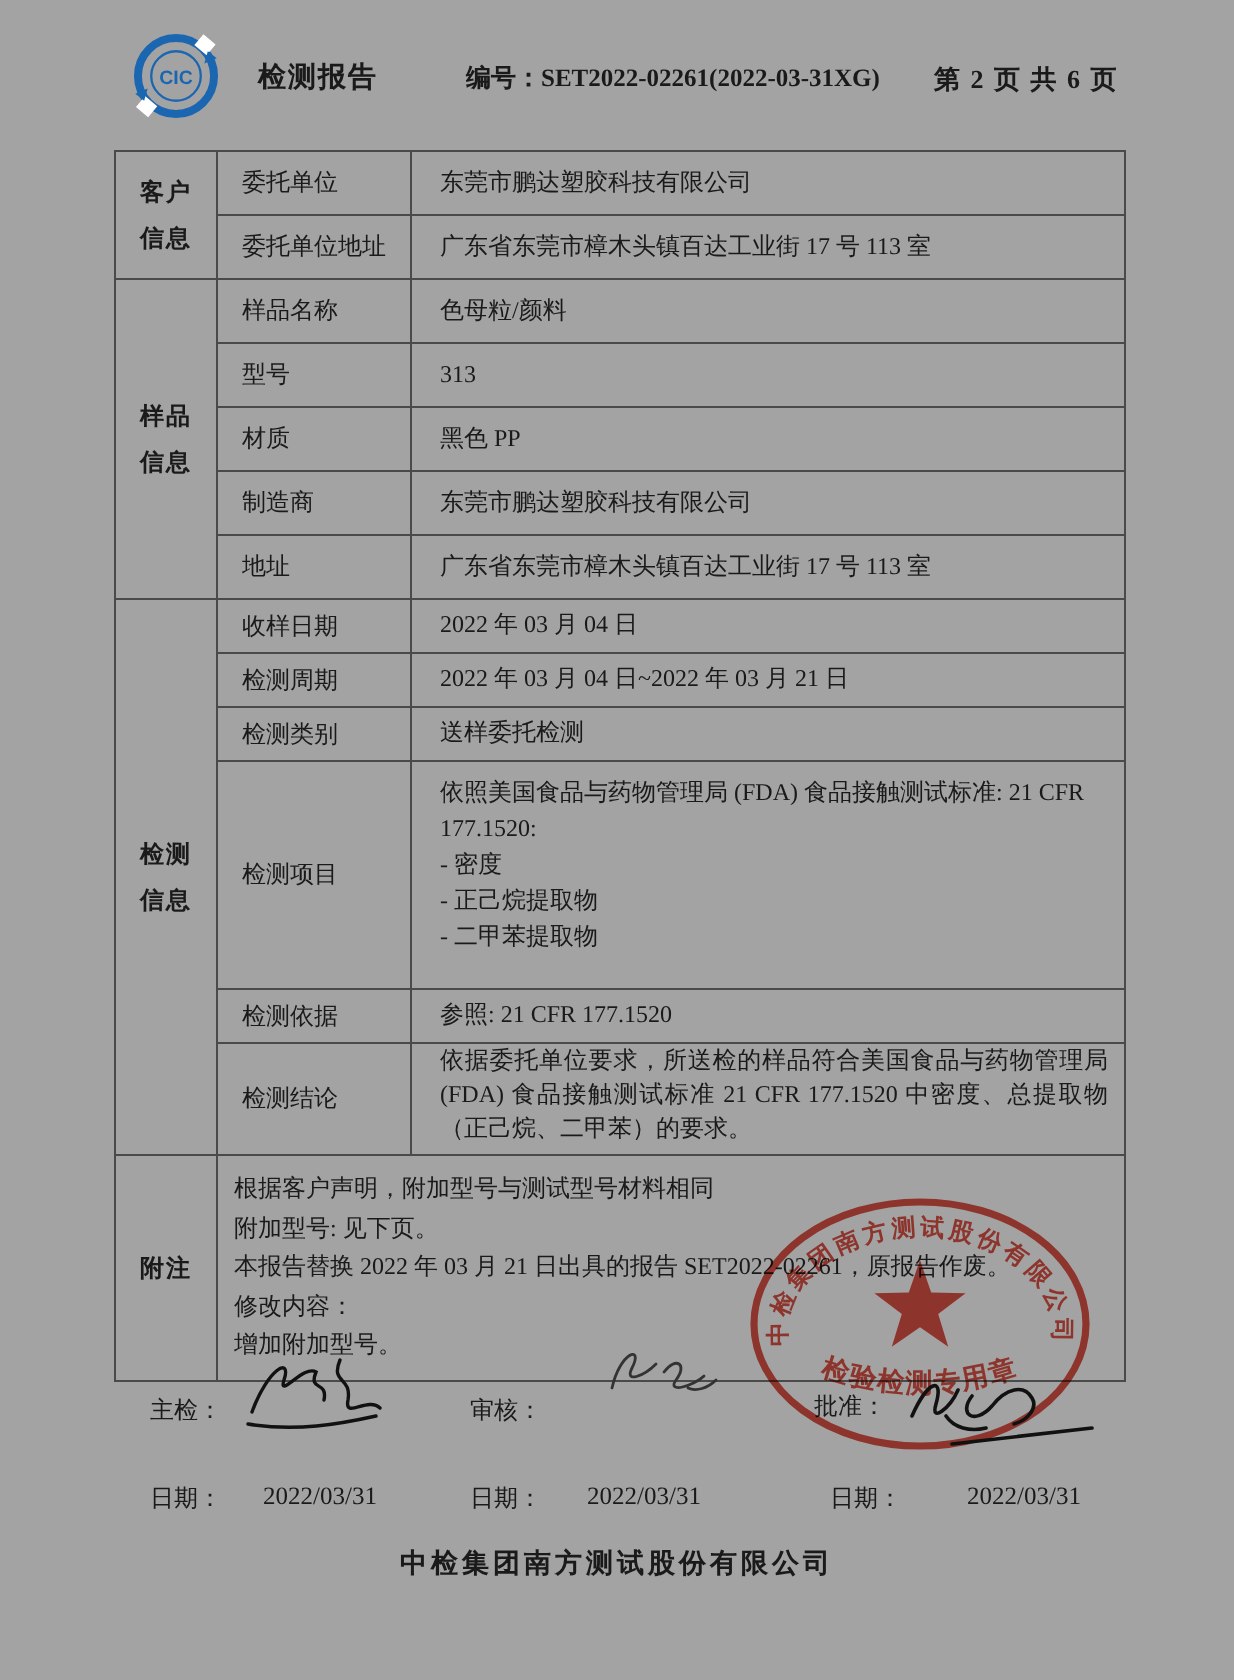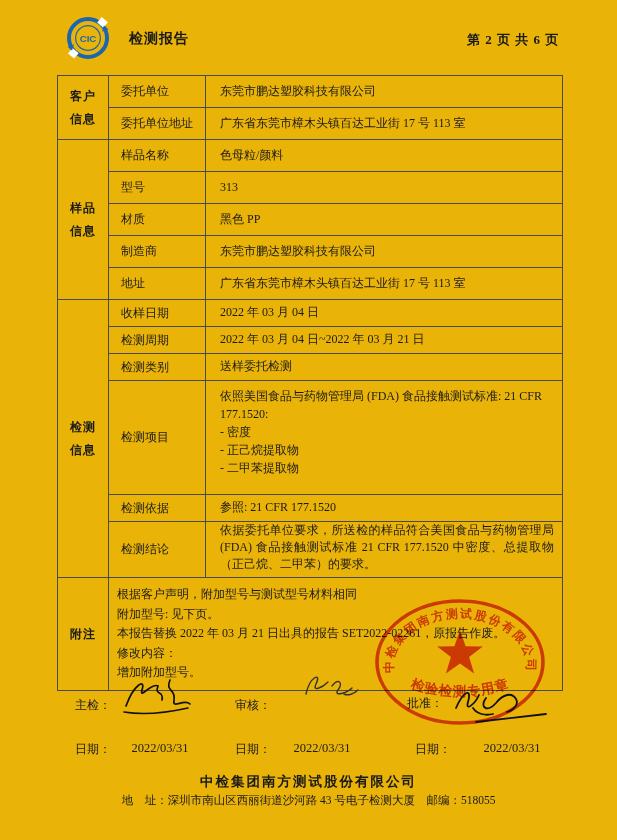--- a/index.html
+++ b/index.html
@@ -1,18 +1,18 @@
 <!DOCTYPE html>
 <html><head>
 <meta charset="utf-8">
 <style>
   * { margin:0; padding:0; box-sizing:border-box; }
   html,body { width:617px; height:840px; background:#ffffff;
     font-family:"Liberation Serif","DejaVu Serif",serif; color:#1a1a1a; }
-  .page { position:relative; width:617px; height:840px; background:#eab308; overflow:hidden; }
+  .page { position:relative; width:617px; height:840px; background:#a3a3a3; overflow:hidden; }
 
   
   .hdr-logo { position:absolute; left:63px; top:15px; width:50px; height:46px; }
   .hdr-title { position:absolute; left:129px; top:30px; font-size:14px; font-weight:bold; letter-spacing:1px; }
   .hdr-no { position:absolute; left:233px; top:31px; font-size:12.5px; font-weight:bold; }
   .hdr-page { position:absolute; left:467px; top:31px; font-size:13px; font-weight:bold; letter-spacing:1px; }
 
   
   table.info { position:absolute; left:57px; top:75px; width:506px; border-collapse:collapse; table-layout:fixed; }
   table.info td { border:1px solid #4a4a4a; font-size:12px; vertical-align:middle; }
@@ -50,20 +50,21 @@
   <svg class="hdr-logo" viewBox="0 0 52 52">
     <circle cx="26" cy="26" r="21.5" fill="none" stroke="#1b66b1" stroke-width="4.5"></circle>
     <rect x="38" y="4" width="9" height="8" fill="#ffffff" transform="rotate(40 42 8)"></rect>
     <rect x="5" y="39" width="9" height="8" fill="#ffffff" transform="rotate(40 9 43)"></rect>
     <path d="M44 12 l5 4 -7 3 z" fill="#1b66b1"></path>
     <path d="M8 40 l-5 -4 7 -3 z" fill="#1b66b1"></path>
     <circle cx="26" cy="26" r="14" fill="none" stroke="#1b66b1" stroke-width="1.3"></circle>
     <text x="26" y="30.5" text-anchor="middle" font-size="11" font-weight="bold" fill="#1b66b1" font-family="Liberation Sans, sans-serif">CIC</text>
   </svg>
   <div class="hdr-title">检测报告</div>
+  <div class="hdr-no">编号：SET2022-02261(2022-03-31XG)</div>
   <div class="hdr-page">第 2 页 共 6 页</div>
 
   <table class="info">
 
     <tbody>
         <tr class="h32">
       <td class="cat" rowspan="2">客户
 信息</td>
       <td class="lbl">委托单位</td>
       <td class="val">东莞市鹏达塑胶科技有限公司</td>
@@ -167,14 +168,13 @@
   </svg>
 
   <div class="date-label" style="left:75px; top:741px;">日期：</div>
   <div class="date-val" style="left:110px; top:741px;">2022/03/31</div>
   <div class="date-label" style="left:235px; top:741px;">日期：</div>
   <div class="date-val" style="left:272px; top:741px;">2022/03/31</div>
   <div class="date-label" style="left:415px; top:741px;">日期：</div>
   <div class="date-val" style="left:462px; top:741px;">2022/03/31</div>
 
   <div class="ftr ftr-company">中检集团南方测试股份有限公司</div>
-  <div class="ftr ftr-line">地　址：深圳市南山区西丽街道沙河路 43 号电子检测大厦　邮编：518055</div>
 </div>
 
 </body></html>

